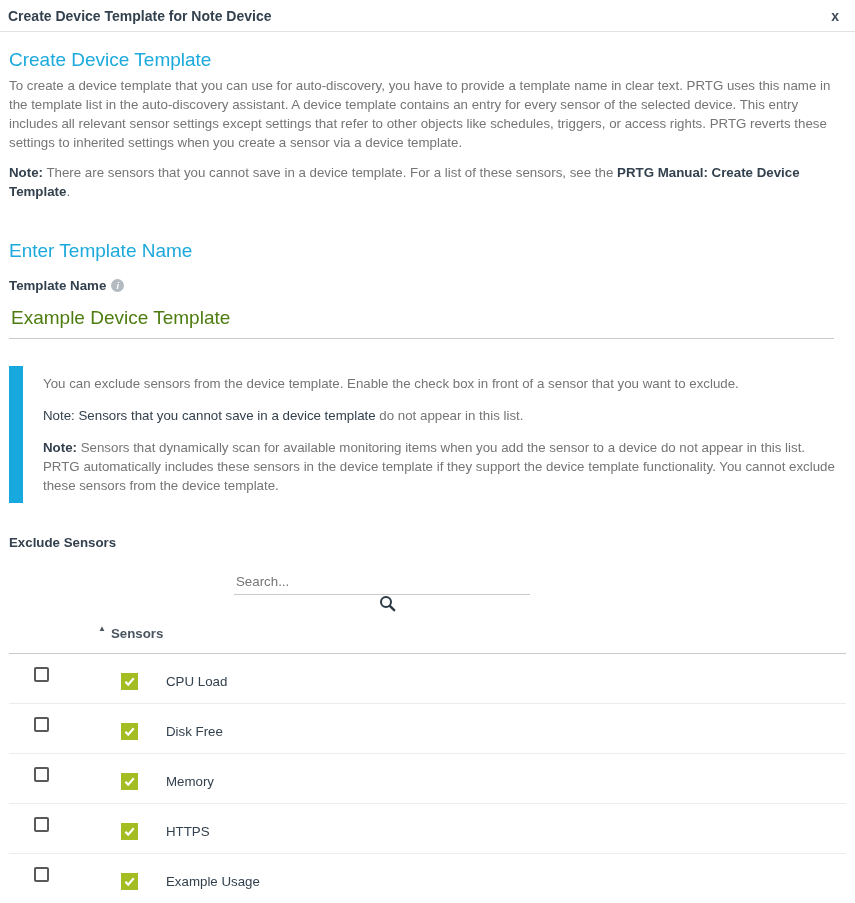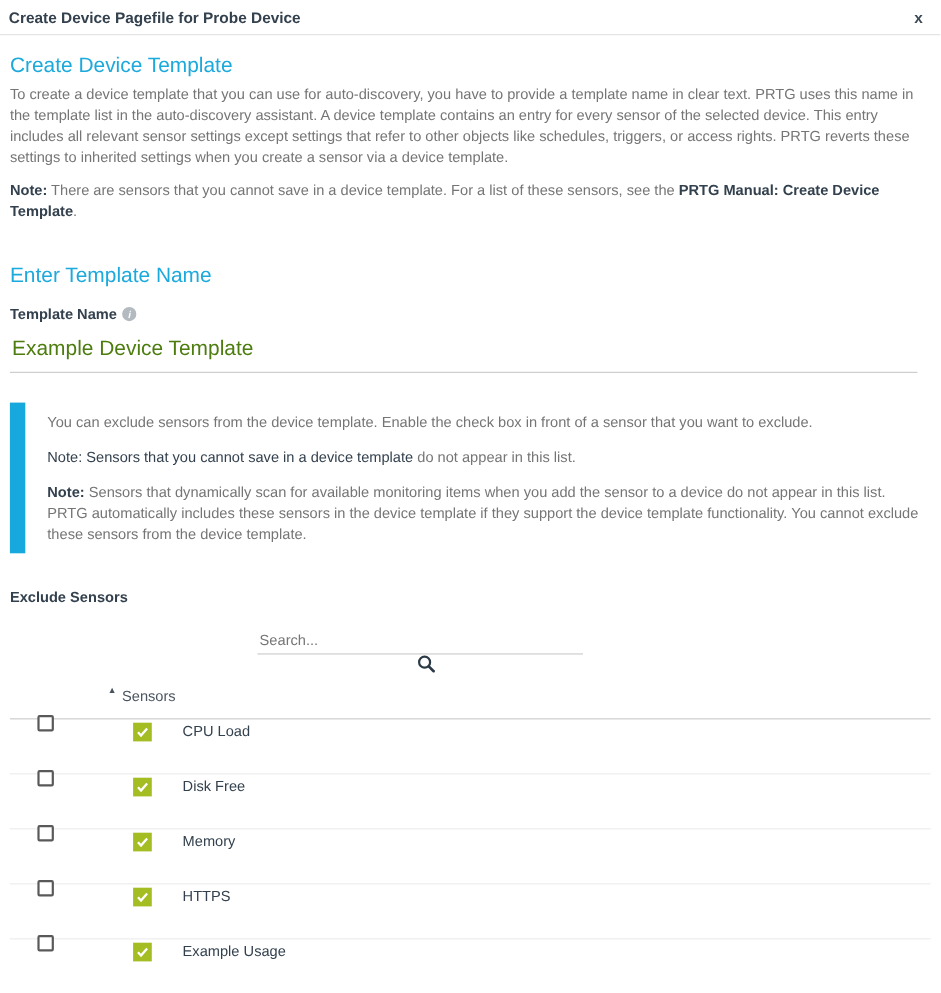--- a/index.html
+++ b/index.html
@@ -83,24 +83,24 @@
   .search-icon { margin-left: 11px; cursor: pointer; display: inline-flex; }
 
   .tbl-header {
     margin-top: 12px; padding-left: 89px; padding-bottom: 11px;
     border-bottom: 1px solid #c9c9c9;
   }
   .sort-glyph {
     font-size: 8px; color: #4a5560; display: inline-block;
     transform: translateY(-7px); cursor: pointer;
   }
-  .col-label { font-size: 13.3px; font-weight: normal; color: #4a5560; margin-left: 5px; cursor: pointer; }
+  .col-label { font-size: 13.3px; font-weight: bold; color: #4a5560; margin-left: 5px; cursor: pointer; }
 
   .sensor-row {
-    display: flex; align-items: flex-start; height: 50px;
+    display: flex; align-items: center; height: 50px;
     border-bottom: 1px solid #ececec; padding-left: 25px; gap: 26px;
   }
   .row-checkbox {
     width: 15px; height: 15px; flex: none;
     border: 2px solid #595959; border-radius: 2px; background: #fff;
     transform: translateY(-4px); cursor: pointer;
   }
   .sensor-icon {
     width: 17px; height: 17px; flex: none; margin-left: 46px;
     background: #a4bd23; display: flex; align-items: center; justify-content: center;
@@ -114,21 +114,21 @@
     display: flex; justify-content: flex-end; align-items: center;
     gap: 37px; padding: 8px 2px 0 0;
   }
 </style>
 </head>
 <body>
 
 <div class="dialog">
 
   <div class="dlg-header">
-    <span class="dlg-title">Create Device Pagefile for Probe Device</span>
+    <span class="dlg-title">Create Device Template for Note Device</span>
     <span class="dlg-close">x</span>
   </div>
 
   <div class="content">
 
     <h2 class="section-heading">Create Device Template</h2>
     <p class="body-text">To create a device template that you can use for auto-discovery, you have to provide a template name in clear text. PRTG uses this name in the template list in the auto-discovery assistant. A device template contains an entry for every sensor of the selected device. This entry includes all relevant sensor settings except settings that refer to other objects like schedules, triggers, or access rights. PRTG reverts these settings to inherited settings when you create a sensor via a device template.</p>
     <p class="body-text note-line"><span class="note-strong">Note:</span><span> There are sensors that you cannot save in a device template. For a list of these sensors, see the </span><span class="manual-link">PRTG Manual: Create Device Template</span><span>.</span></p>
 
     <h2 class="section-heading second">Enter Template Name</h2>

